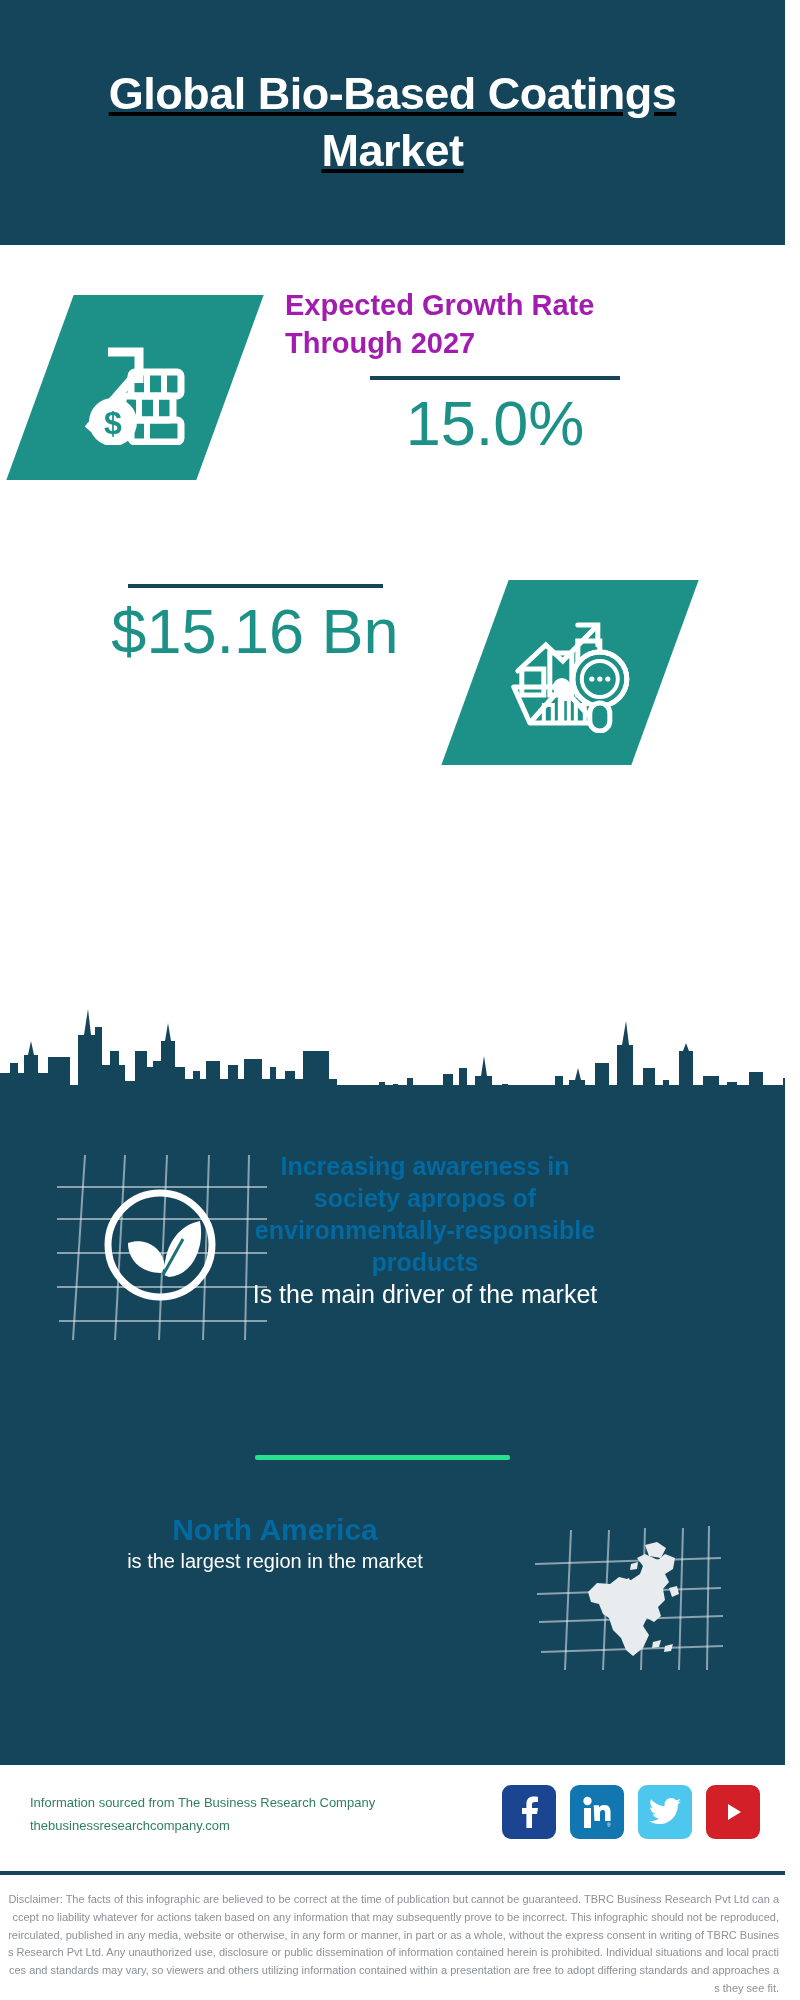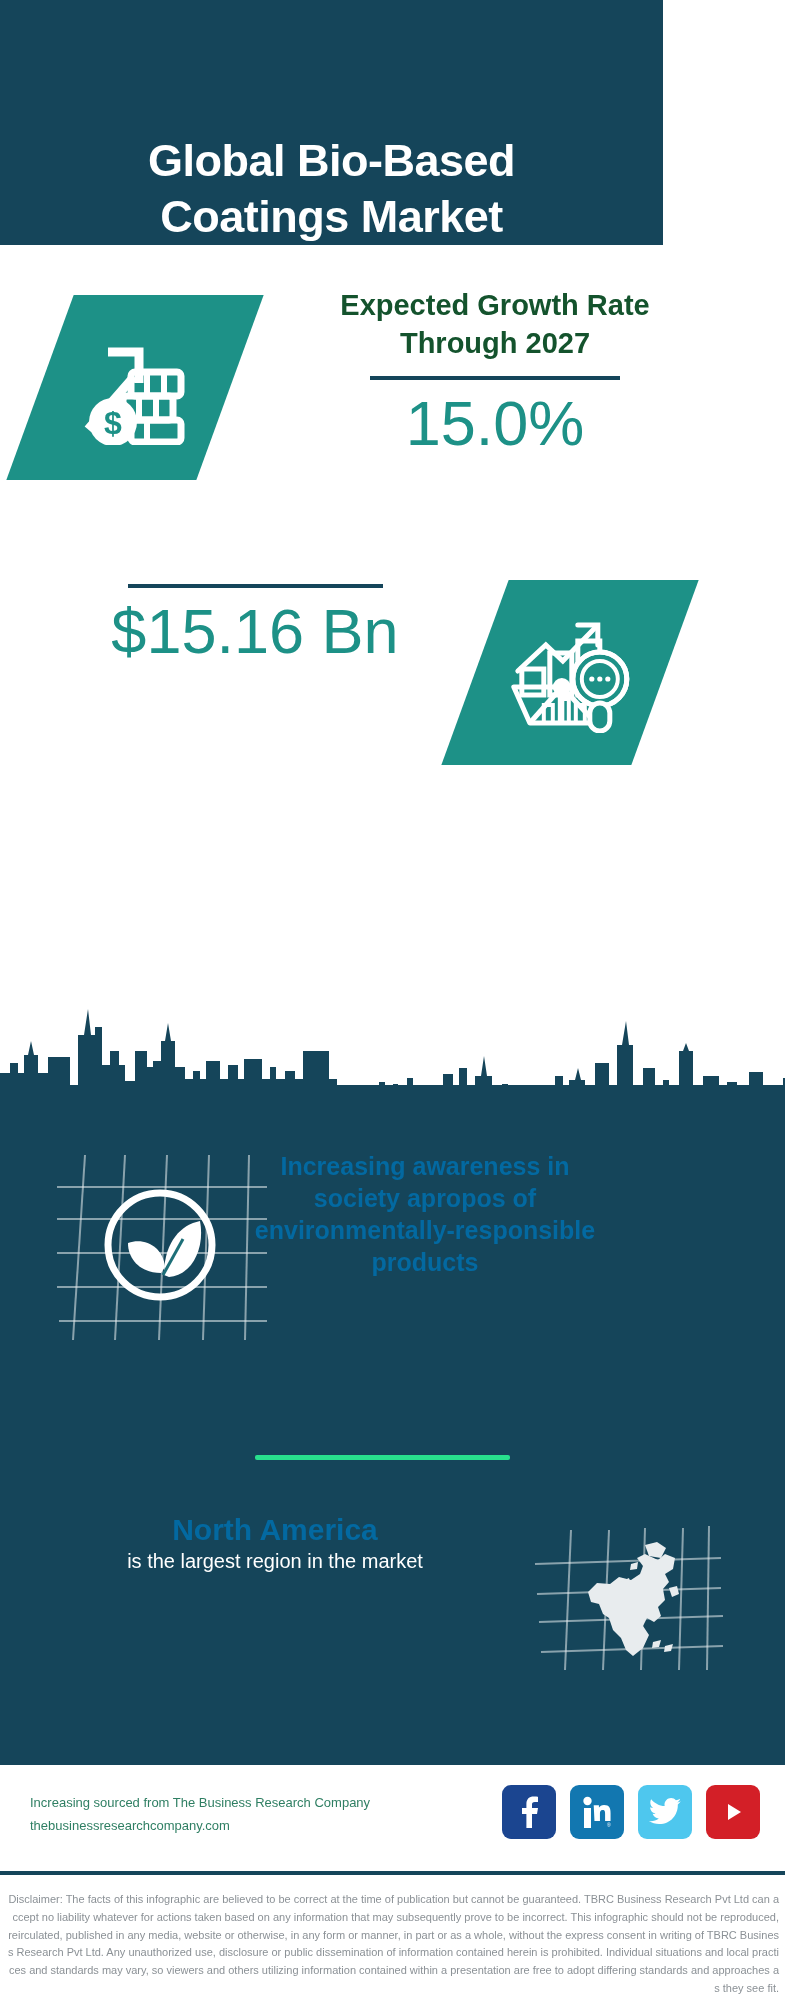--- a/index.html
+++ b/index.html
@@ -14,26 +14,27 @@
     width: 800px;
     height: 2000px;
     background: #ffffff;
     overflow: hidden;
   }
 
   
   .header {
     position: absolute;
     left: 0; top: 0;
-    width: 663px;
+    width: 785px;
     height: 245px;
     background: #15455a;
     display: flex;
-    align-items: flex-end;
+    align-items: center;
     justify-content: center;
+    text-decoration: underline;
   }
   .header-title {
     color: #ffffff;
     font-size: 45px;
     font-weight: bold;
     line-height: 1.25;
     text-align: center;
     letter-spacing: -0.5px;
     padding: 0 60px;
   }
@@ -56,25 +57,24 @@
     align-items: center;
     justify-content: center;
   }
   .para > svg { transform: skewX(20deg); }
 
   .para-growth { left: 40px; top: 50px; width: 190px; height: 185px; }
   .para-size   { left: 475px; top: 335px; width: 190px; height: 185px; }
 
   
   .stat-label {
-    color: #14532d;
+    color: #a21caf;
     font-size: 29px;
     font-weight: bold;
     line-height: 1.3;
-    text-align: center;
   }
   .stat-rule {
     height: 4px;
     background: #15455a;
     margin: 14px auto 10px auto;
   }
   .stat-value {
     color: #1d9187;
     font-size: 63px;
     font-weight: normal;
@@ -313,20 +313,21 @@
     <svg width="230" height="215" viewBox="0 0 230 215" style="position:absolute;left:0;top:0;">
       <circle cx="115" cy="120" r="52" fill="none" stroke="#ffffff" stroke-width="7"></circle>
       <path d="M116 148 C 96 148, 83 135, 83 118 C 100 112, 118 122, 120 142 Z" fill="#ffffff"></path>
       <path d="M119 150 C 119 118, 135 100, 155 96 C 160 122, 148 150, 124 152 Z" fill="#ffffff"></path>
       <path d="M118 150 L138 114" stroke="#1d6f78" stroke-width="3" fill="none"></path>
     </svg>
   </div>
 
   <div class="driver">
     <span class="hl">Increasing awareness in society apropos of environmentally-responsible products</span>
+    <span class="sub">Is the main driver of the market</span>
   </div>
 
   <div class="mid-divider"></div>
 
   <div class="region">
     <span class="hl">North America</span>
     <span class="sub">is the largest region in the market</span>
   </div>
 
   <div class="map-wrap">
@@ -349,21 +350,21 @@
         <path d="M144 118 L152 116 L154 124 L147 127 Z"></path>
         <path d="M128 172 L136 170 L134 177 L127 178 Z"></path>
         <path d="M140 176 L148 174 L146 181 L139 182 Z"></path>
         <path d="M106 94 L113 92 L112 99 L105 100 Z"></path>
       </g>
     </svg>
   </div>
 
   <div class="footer">
     <div class="footer-text">
-      <span>Increasing sourced from The Business Research Company</span>
+      <span>Information sourced from The Business Research Company</span>
       <span>thebusinessresearchcompany.com</span>
     </div>
     <div class="socials">
       <a class="social s-fb">
         <svg width="26" height="32" viewBox="0 0 26 32">
           <path fill="#fff" d="M16 32V18h5l1-6h-6V8.6c0-1.7.5-2.6 2.9-2.6H22V.7C21.4.6 19.6.5 17.6.5 13.3.5 10.4 3 10.4 7.8V12H6v6h4.4v14z"></path>
         </svg>
       </a>
       <a class="social s-li">
         <svg width="30" height="32" viewBox="0 0 30 32">

